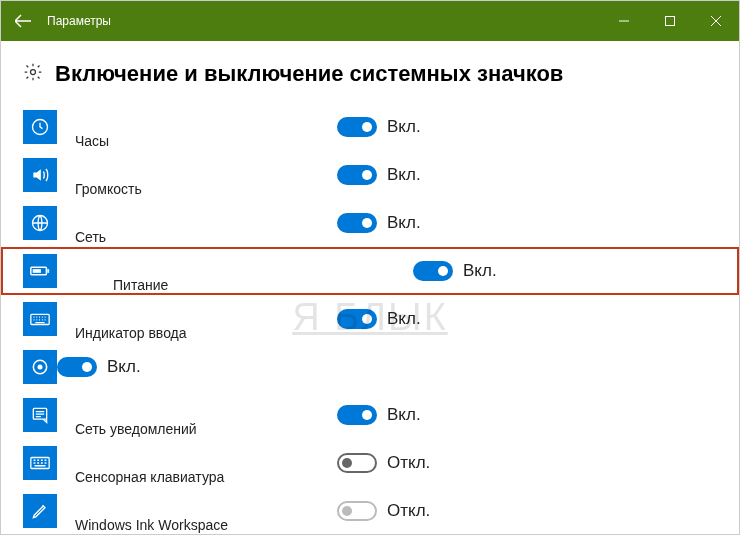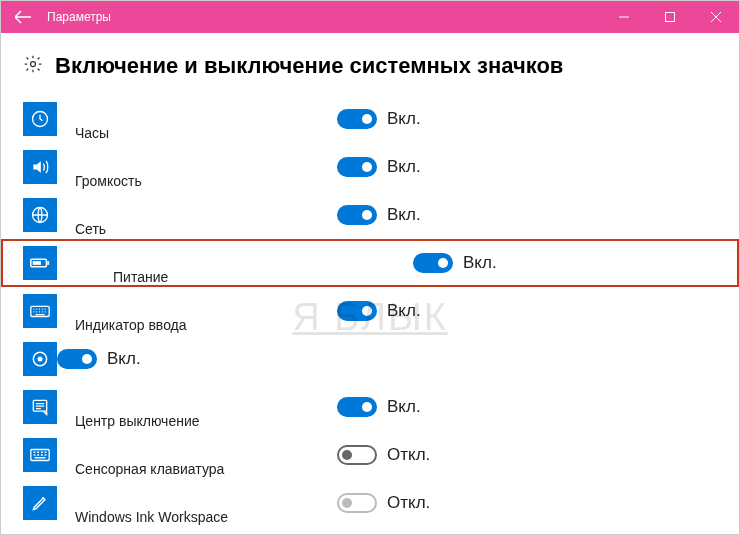--- a/index.html
+++ b/index.html
@@ -1,18 +1,18 @@
 <!DOCTYPE html>
 <html><head>
 <meta charset="utf-8">
 <style>
   * { margin: 0; padding: 0; box-sizing: border-box; }
   html, body { width: 740px; height: 535px; font-family: "Segoe UI", Arial, sans-serif; background: #fff; overflow: hidden; }
   .titlebar {
-    height: 32px; background: #ec4899; color: #fff; display: flex; align-items: center;
+    height: 40px; background: #4d7c0f; color: #fff; display: flex; align-items: center;
   }
   .titlebar .back {
     width: 44px; height: 32px; display: flex; align-items: center; justify-content: center;
     font-size: 16px; cursor: pointer;
   }
   .titlebar .title { font-size: 12px; flex: 0 0 auto; padding-left: 2px; }
   .titlebar .spacer { flex: 1; }
   .titlebar .ctrl { width: 46px; height: 32px; display: flex; align-items: center; justify-content: center; cursor: pointer; }
   .titlebar .ctrl svg { stroke: #fff; fill: none; }
   .content { padding: 20px 22px 0 22px; }
@@ -184,21 +184,21 @@
           </div>
         </div>
         <div class="row">
           <div class="icon-box">
             <svg width="20" height="20" viewBox="0 0 24 24" stroke="#fff" fill="none" stroke-width="1.6">
               <rect x="4" y="4" width="16" height="13" rx="1"></rect>
               <path d="M7 8h10M7 11h10M7 14h6"></path>
               <path d="M16 17l4 4v-4"></path>
             </svg>
           </div>
-          <div class="label">Центр выключение</div>
+          <div class="label">Сеть уведомлений</div>
           <div class="toggle-wrap">
             <div class="toggle on">
               <div class="knob"></div>
             </div>
             <div class="toggle-label">Вкл.</div>
           </div>
         </div>
         <div class="row">
           <div class="icon-box">
             <svg width="22" height="20" viewBox="0 0 24 20" stroke="#fff" fill="none" stroke-width="1.4">

